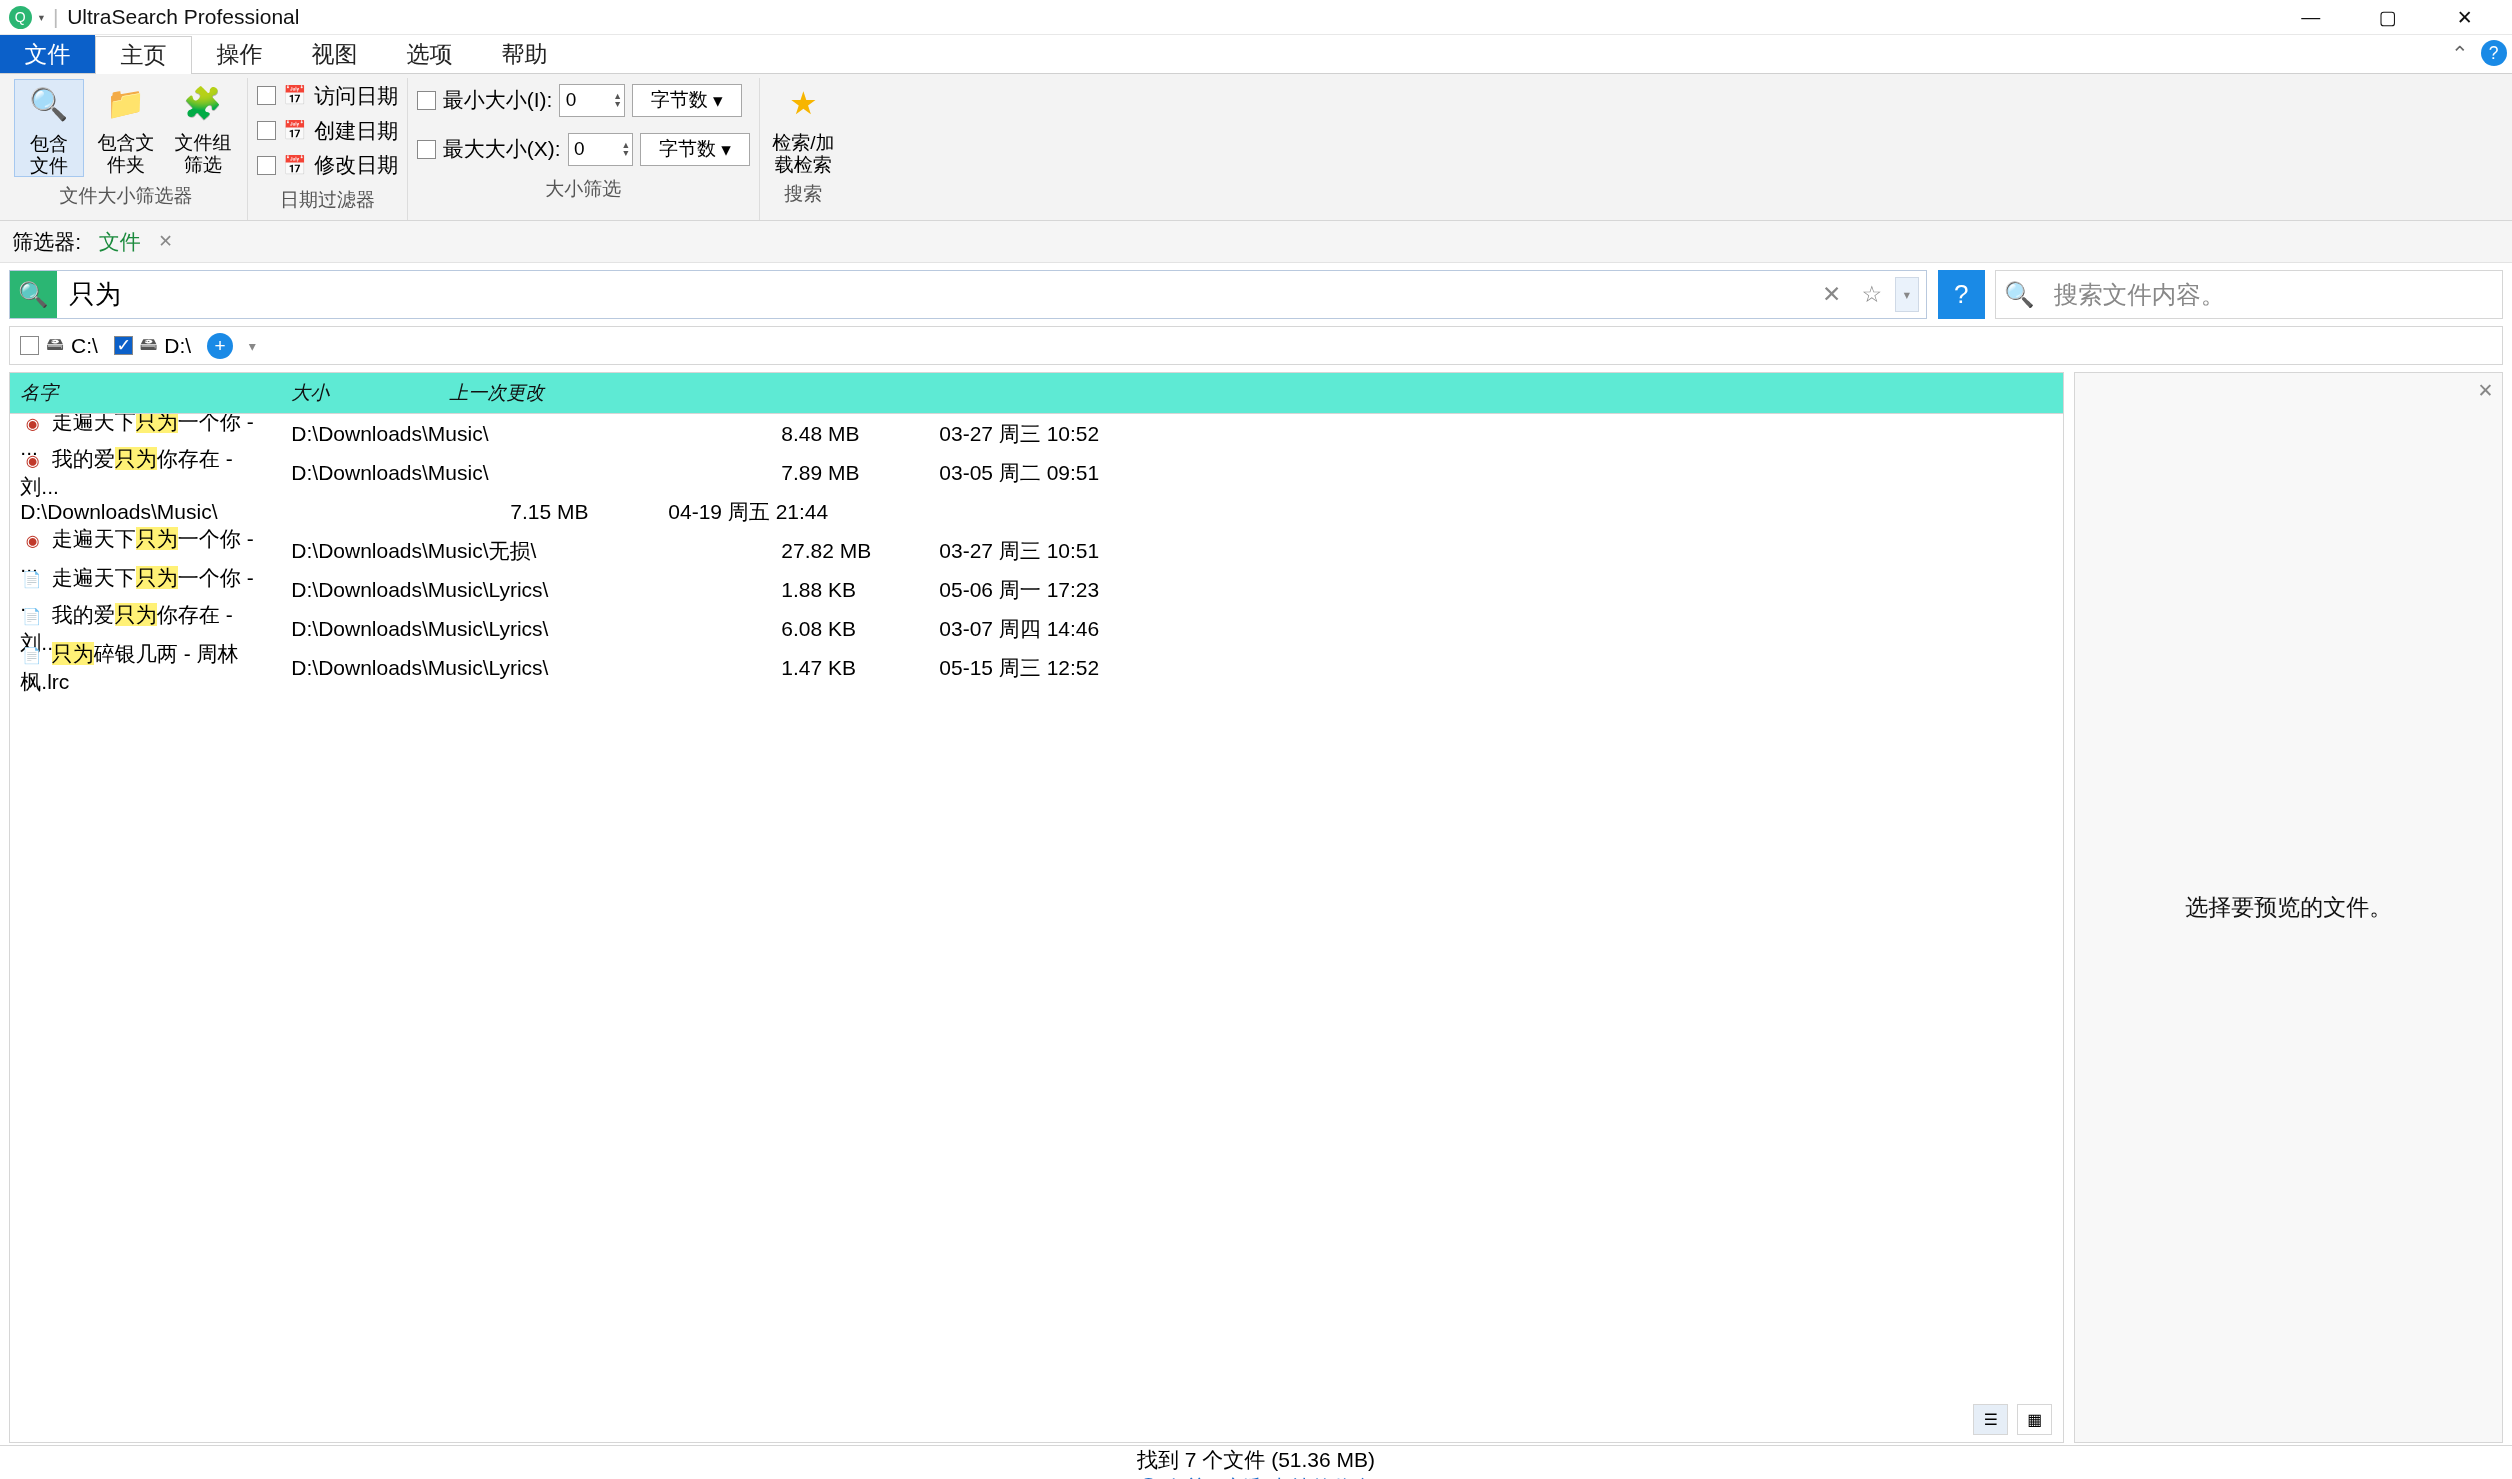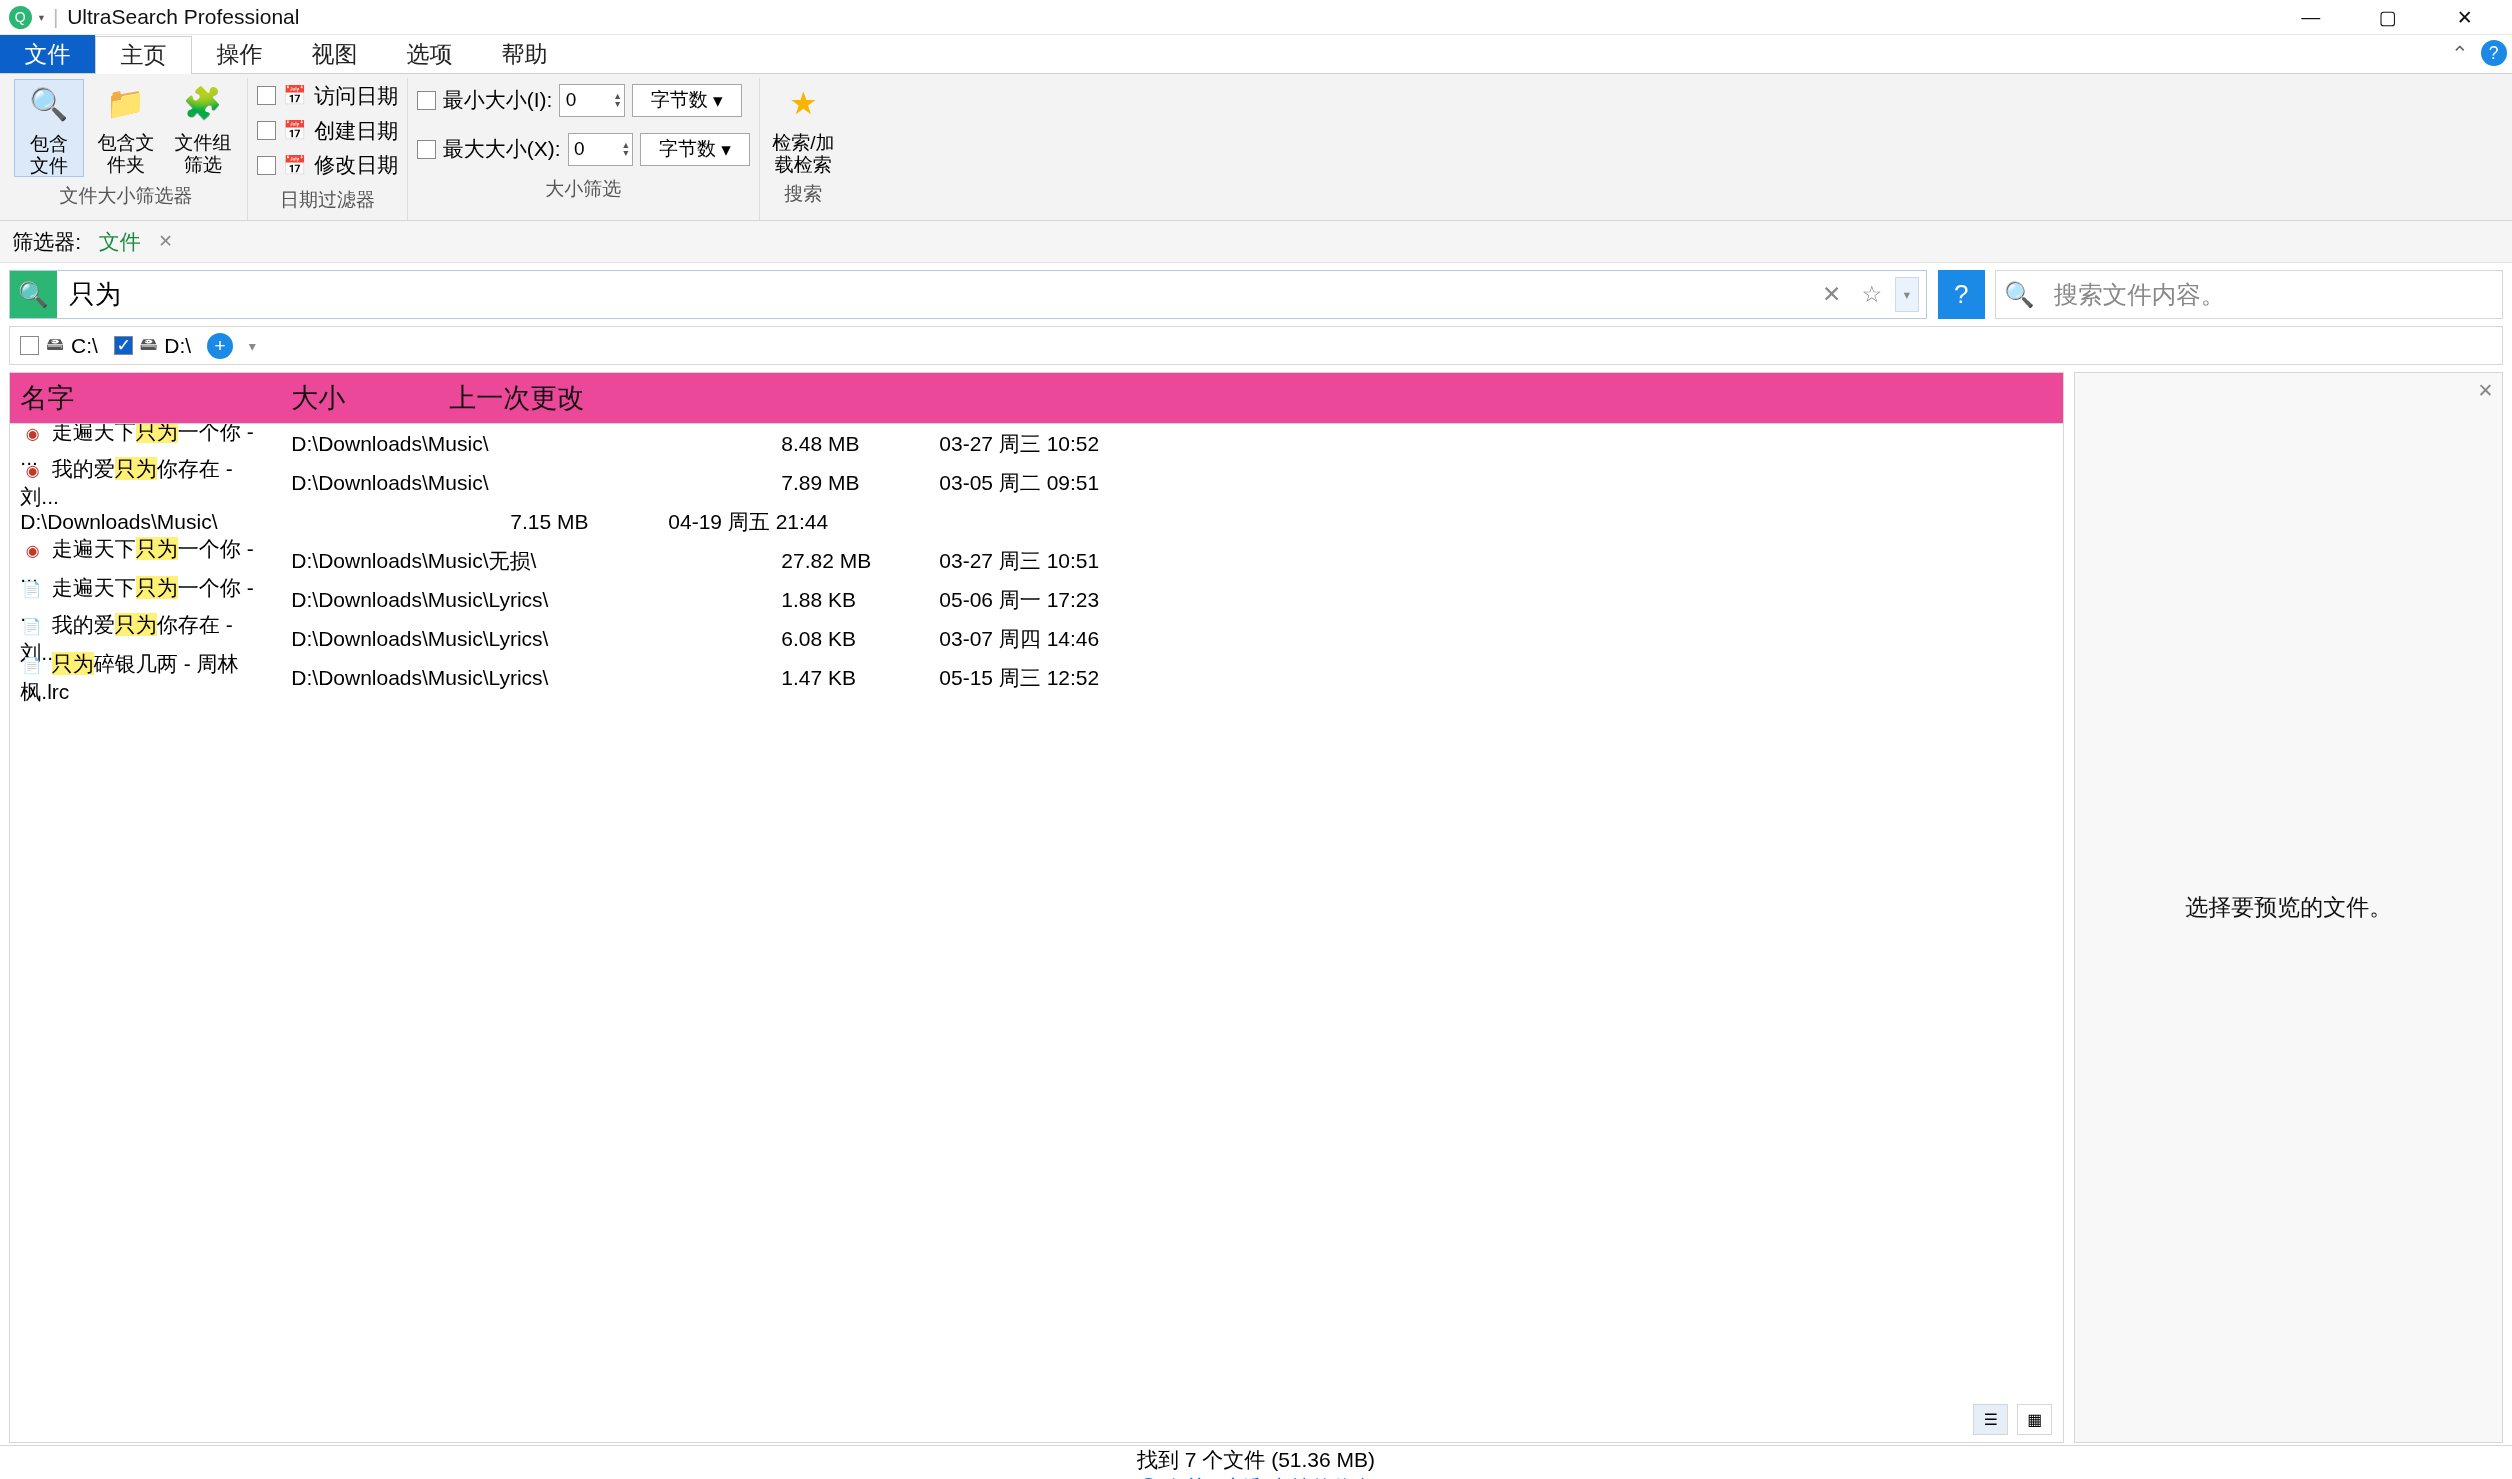--- a/index.html
+++ b/index.html
@@ -73,21 +73,21 @@
 .drive-row .dd { color: #888; font-size: 14px; }
 
 
 .main-area { flex: 1; display: flex; gap: 10.5px; padding: 7px 8.8px 1.8px; min-height: 0; }
 .results-pane { flex: 1; border: 0.9px solid #d6d6d6; display: flex; flex-direction: column; }
 .preview-pane { width: 429px; border: 0.9px solid #d6d6d6; background: #f8f8f8; display: flex; align-items: center; justify-content: center; position: relative; }
 .preview-pane .close { position: absolute; top: 5.3px; right: 8.8px; color: #888; font-size: 19px; }
 .preview-pane .msg { color: #111; font-size: 23px; }
 
 
-.tbl-head { display: flex; border-bottom: 0.9px solid #d6d6d6; background: #ec4899; font-size: 27px; color: #111; }
+.tbl-head { display: flex; border-bottom: 0.9px solid #d6d6d6; background: #5eead4; font-size: 19px; color: #111; font-style: italic; }
 .col { padding: 7px 10.5px; }
 .col-name { width: 271px; }
 .col-path { width: 490px; }
 .col-size { width: 158px; }
 .col-date { width: 210px; }
 .tbl-body { flex: 1; overflow: auto; }
 .row { display: flex; align-items: center; font-size: 21px; height: 39px; }
 .row .ic { width: 24.5px; height: 24.5px; display: inline-flex; align-items: center; justify-content: center; margin-right: 7px; font-size: 15.8px; }
 .row .ic.audio { color: #c0392b; }
 .row .ic.file { color: #888; }

